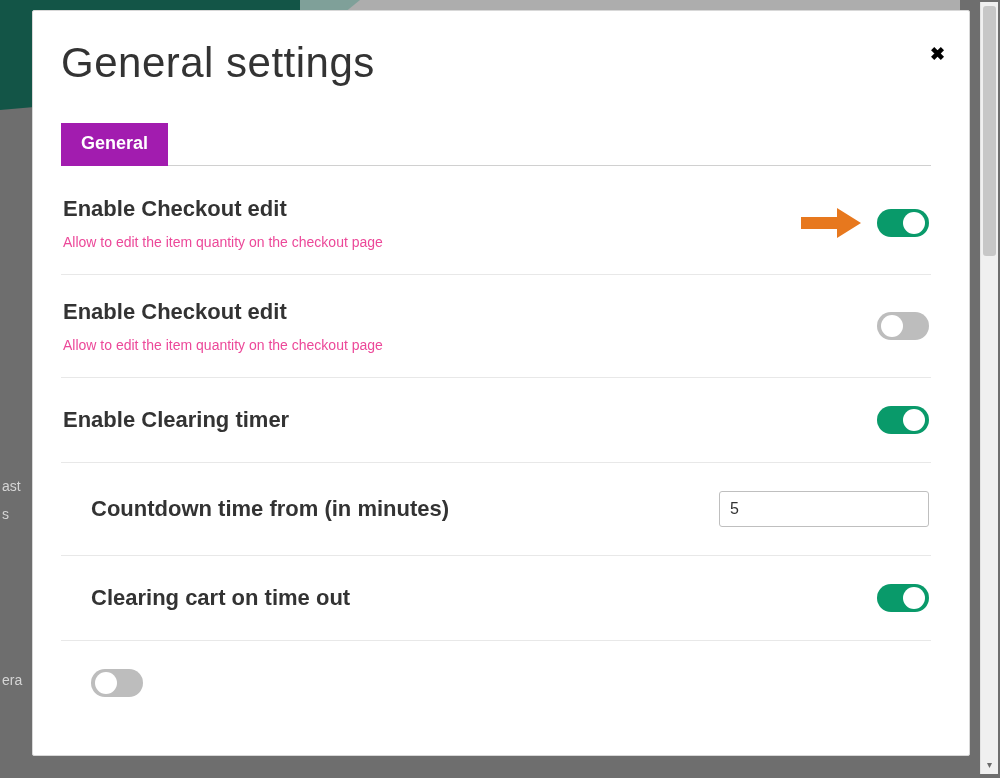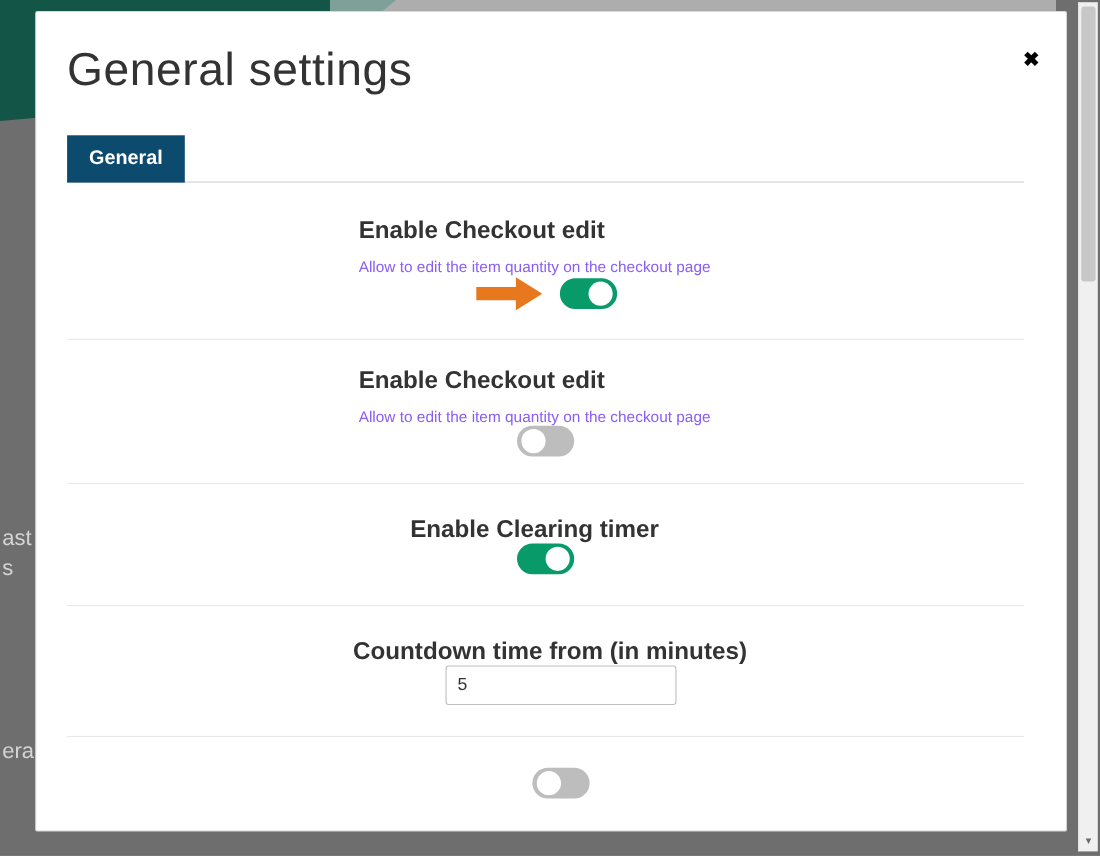--- a/index.html
+++ b/index.html
@@ -15,21 +15,21 @@
     position: absolute; left: 0; top: 0; width: 360px; height: 110px;
     background: #045141;
     clip-path: polygon(0 0, 100% 0, 70% 80%, 0 100%);
     opacity: .85;
   }
   .bg .top-strip {
     position: absolute; left: 300px; right: 40px; top: 0; height: 24px;
     background: #ececec; opacity: .5;
   }
   .bg .side-text {
-    position: absolute; left: 2px; color: #d5d5d5; font-size: 20px;
+    position: absolute; left: 2px; color: #d5d5d5; font-size: 14px;
   }
 
   
   .modal {
     position: absolute; left: 32px; top: 10px; right: 30px; bottom: 22px;
     background: #fff; border: 1px solid #d8d8d8; border-radius: 2px;
     padding: 28px 38px 18px 28px;
     overflow: hidden;
   }
   .modal-title {
@@ -39,43 +39,42 @@
     position: absolute; top: 32px; right: 24px;
     font-weight: 900; font-size: 18px; color: #000; cursor: pointer;
     font-family: Arial, sans-serif;
   }
 
   .tabbar {
     margin-top: 36px; border-bottom: 1px solid #d0d0d0;
     display: flex;
   }
   .tab {
-    background: #0c4a6e; color: #fff; font-weight: 700; font-size: 18px;
+    background: #a21caf; color: #fff; font-weight: 700; font-size: 18px;
     padding: 10px 20px 12px 20px; margin-bottom: -1px;
     cursor: pointer;
   }
 
   .settings { margin-top: 6px; }
 
   .row {
     display: flex; align-items: center; justify-content: space-between;
     padding: 24px 2px 24px 2px;
     border-bottom: 1px solid #e8e8e8;
-    flex-direction: column;
   }
   .row.no-desc { padding: 28px 2px; }
   .row.sub { padding-left: 30px; }
   .row-text {
     flex: 1 1 auto; min-width: 0; padding-right: 20px;
   }
   .row-title {
     font-size: 22px; font-weight: 700; color: #333;
   }
   .row-desc {
-    margin-top: 12px; font-size: 14px; color: #8b5cf6;
+    margin-top: 12px; font-size: 14px; color: #ec4899;
   }
   .row-right {
     flex: 0 0 auto; display: flex; align-items: center; gap: 14px;
   }
 
   
   .toggle {
     position: relative; width: 52px; height: 28px; border-radius: 14px;
     background: #bdbdbd; cursor: pointer; transition: background .15s;
   }
@@ -177,20 +176,30 @@
 
     <div class="row no-desc sub">
       <div class="row-text">
         <div class="row-title">Countdown time from (in minutes)</div>
       </div>
       <div class="row-right">
         <input class="num" type="text" value="5" style="">
       </div>
     </div>
 
+    <div class="row no-desc sub">
+      <div class="row-text">
+        <div class="row-title">Clearing cart on time out</div>
+      </div>
+      <div class="row-right">
+        <div class="toggle on">
+            <div class="knob"></div>
+          </div>
+      </div>
+    </div>
 
     <div class="row no-desc sub" style="border-bottom:none">
       <div class="row-right">
         <div class="toggle">
             <div class="knob"></div>
           </div>
       </div>
     </div>
 
   </div>

